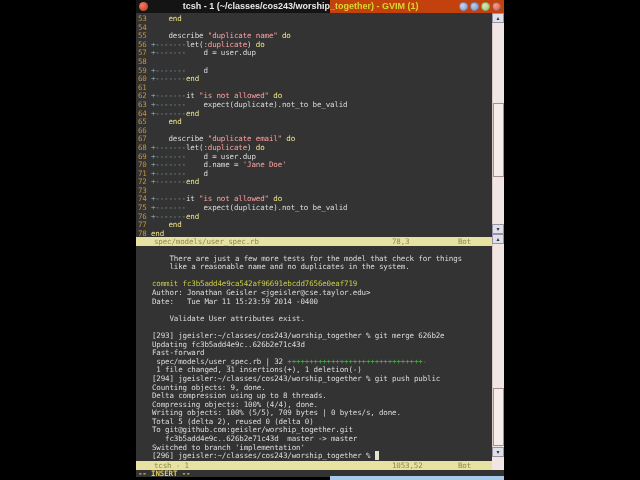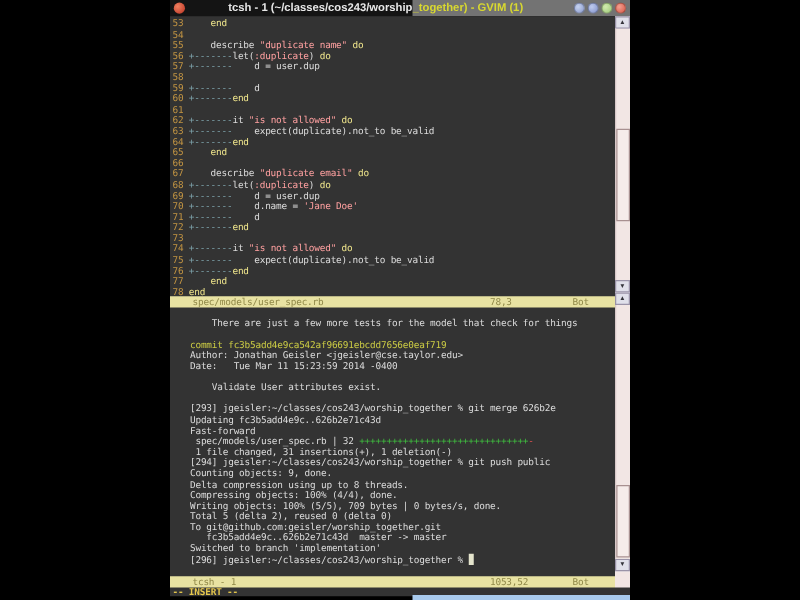--- a/index.html
+++ b/index.html
@@ -4,21 +4,21 @@
 <style>
   html,body{margin:0;padding:0;background:#000;}
   .stage{position:relative;width:640px;height:480px;background:#000;overflow:hidden;
          font-family:"DejaVu Sans Mono",monospace;}
   .window{position:absolute;left:136px;top:0;width:368px;height:477px;background:#333333;}
 
   
   .titlebar{position:relative;height:13px;background:#141414;display:flex;align-items:center;overflow:hidden;}
   .title-icon{width:9px;height:9px;border-radius:50%;background:radial-gradient(circle at 35% 35%,#f08060,#b83020);margin-left:3px;flex:0 0 auto;}
   .title-left{flex:0 0 182px;color:#e8e8e8;font-family:"Liberation Sans",sans-serif;font-size:9px;font-weight:bold;text-align:right;white-space:nowrap;overflow:hidden;line-height:13px;}
-  .title-hl{flex:1;height:13px;background:#737373;color:#d8d830;font-family:"Liberation Sans",sans-serif;font-size:9px;font-weight:bold;white-space:nowrap;line-height:13px;display:flex;align-items:center;}
+  .title-hl{flex:1;height:13px;background:#c2410c;color:#d8d830;font-family:"Liberation Sans",sans-serif;font-size:9px;font-weight:bold;white-space:nowrap;line-height:13px;display:flex;align-items:center;}
   .title-hl .ttext{flex:1;overflow:hidden;}
   .winbtns{display:flex;gap:2px;margin-right:3px;}
   .wbtn{width:9px;height:9px;border-radius:50%;border:1px solid rgba(0,0,0,.25);box-sizing:border-box;}
   .wbtn.b1{background:radial-gradient(circle at 35% 35%,#c8d4f0,#8898cc);}
   .wbtn.b2{background:radial-gradient(circle at 35% 35%,#c0ccf0,#8090c8);}
   .wbtn.b3{background:radial-gradient(circle at 35% 35%,#d4ecb0,#9cc878);}
   .wbtn.b4{background:radial-gradient(circle at 35% 35%,#f4a090,#d85848);}
 
   
   .editor-pane{height:224px;overflow:hidden;padding:2px 12px 0 2px;box-sizing:border-box;}
@@ -108,20 +108,21 @@
 
     <div class="statusline">
       <span class="sl-file">spec/models/user_spec.rb</span>
       <span class="sl-pos">78,3</span>
       <span class="sl-scroll">Bot</span>
     </div>
 
     <div class="shell-pane" id="shell-pane">
         <div class="row"><span class="ltext"></span></div>
         <div class="row"><span class="ltext"><span class="seg-d">    There are just a few more tests for the model that check for things</span></span></div>
+        <div class="row"><span class="ltext"><span class="seg-d">    like a reasonable name and no duplicates in the system.</span></span></div>
         <div class="row"><span class="ltext"></span></div>
         <div class="row"><span class="ltext"><span class="seg-y">commit fc3b5add4e9ca542af96691ebcdd7656e0eaf719</span></span></div>
         <div class="row"><span class="ltext"><span class="seg-d">Author: Jonathan Geisler &lt;jgeisler@cse.taylor.edu&gt;</span></span></div>
         <div class="row"><span class="ltext"><span class="seg-d">Date:   Tue Mar 11 15:23:59 2014 -0400</span></span></div>
         <div class="row"><span class="ltext"></span></div>
         <div class="row"><span class="ltext"><span class="seg-d">    Validate User attributes exist.</span></span></div>
         <div class="row"><span class="ltext"></span></div>
         <div class="row"><span class="ltext"><span class="seg-d">[293] jgeisler:~/classes/cos243/worship_together % git merge 626b2e</span></span></div>
         <div class="row"><span class="ltext"><span class="seg-d">Updating fc3b5add4e9c..626b2e71c43d</span></span></div>
         <div class="row"><span class="ltext"><span class="seg-d">Fast-forward</span></span></div>

